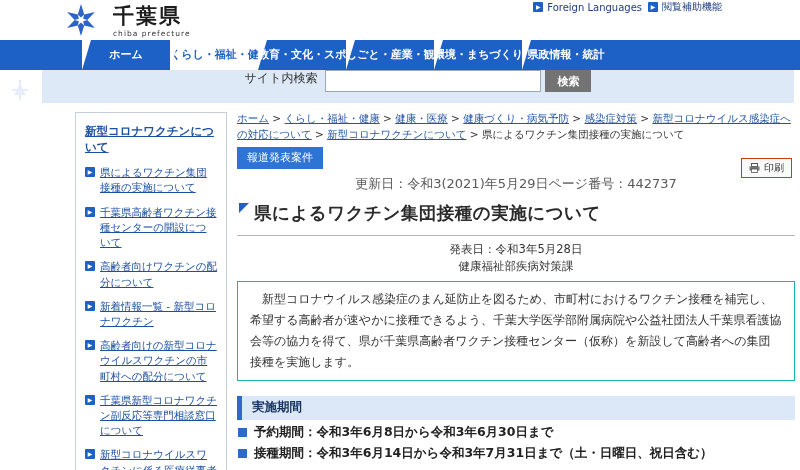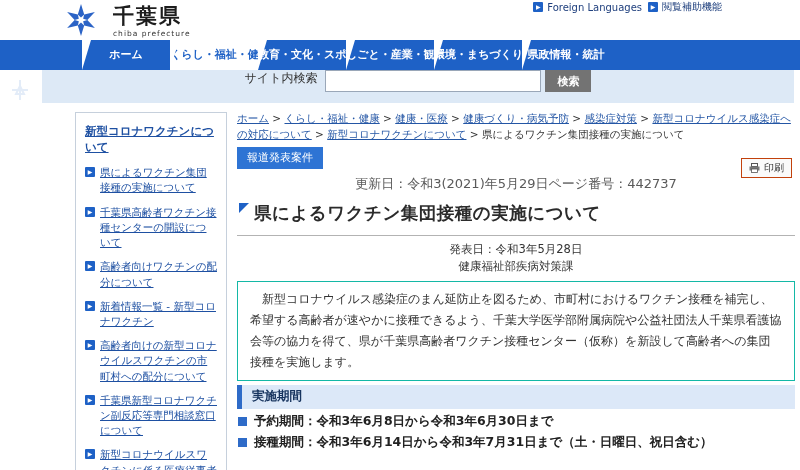--- a/index.html
+++ b/index.html
@@ -66,21 +66,21 @@
   .page-title { position:relative; margin-top:7px; padding:1px 0 10px 17px; font-size:17.5px;
     color:#2b2b2b; border-bottom:1px solid #b3b3b3; letter-spacing:0.5px; }
   .page-title::before { content:''; position:absolute; left:2px; top:3px;
     border-top:10px solid #1e61c6; border-right:10px solid transparent; }
 
   .announce-block { text-align:center; font-size:11.5px; color:#333; line-height:1.5; margin-top:5px; }
 
   .summary-box { margin-top:6px; border:1px solid #14b8a6; padding:7px 12px; font-size:12px;
     line-height:1.75; color:#333; text-indent:1em; }
 
-  .section-heading { margin-top:4px; background:#dce8f8; border-left:5px solid #2e6bc8;
+  .section-heading { margin-top:15px; background:#dce8f8; border-left:5px solid #2e6bc8;
     padding:3px 10px 4px; font-size:12.5px; font-weight:bold; color:#17345f; }
   .square-bullet { display:flex; margin-top:4px; font-size:12.5px; font-weight:bold; color:#222; }
   .square-bullet::before { content:''; flex:0 0 9px; width:9px; height:9px; background:#2e6bc8;
     margin:4px 7px 0 1px; }
 </style>
 </head>
 <body>
 
 <svg class="watermark" viewBox="0 0 800 103">
   <g fill="#dfe9f7">

